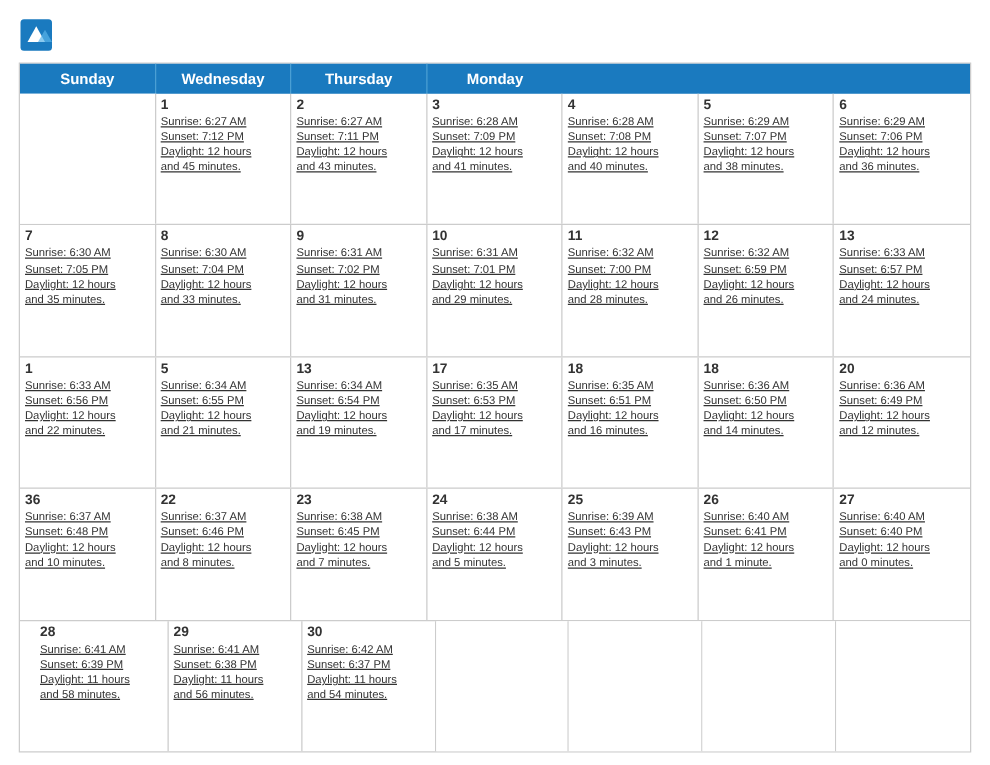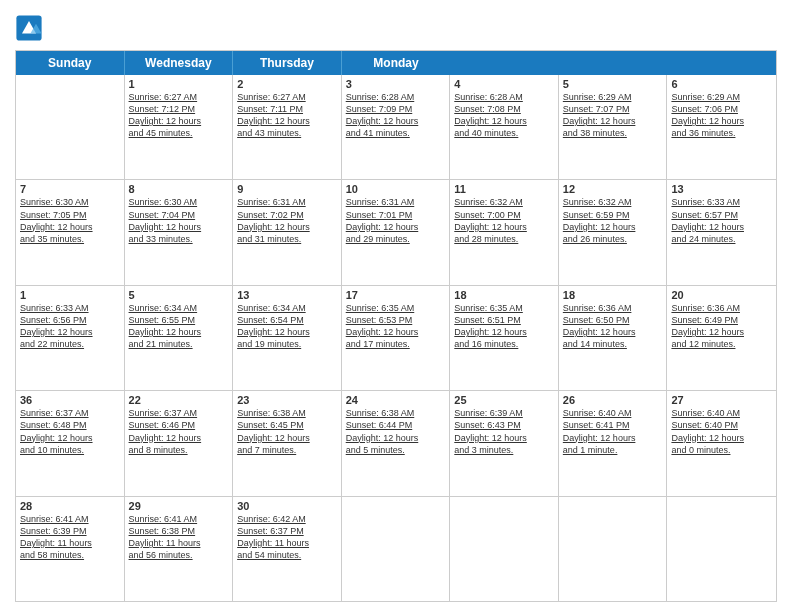--- a/index.html
+++ b/index.html
@@ -69,21 +69,21 @@
       flex: 1;
       display: flex;
       flex-direction: column;
     }
     .cal-row {
       display: grid;
       grid-template-columns: repeat(7, 1fr);
       flex: 1;
       border-bottom: 1px solid #ccc;
     }
-    .cal-row:last-child { border-bottom: none; }
+    .cal-row:last-child { border-bottom: none; margin-left: 12px; }
     .cal-cell {
       border-right: 1px solid #ccc;
       padding: 3px 4px;
       font-size: 9.5px;
       color: #333;
       min-height: 0;
       overflow: hidden;
     }
     .cal-cell:last-child { border-right: none; }
     .cal-cell.empty { background: #fff; }

